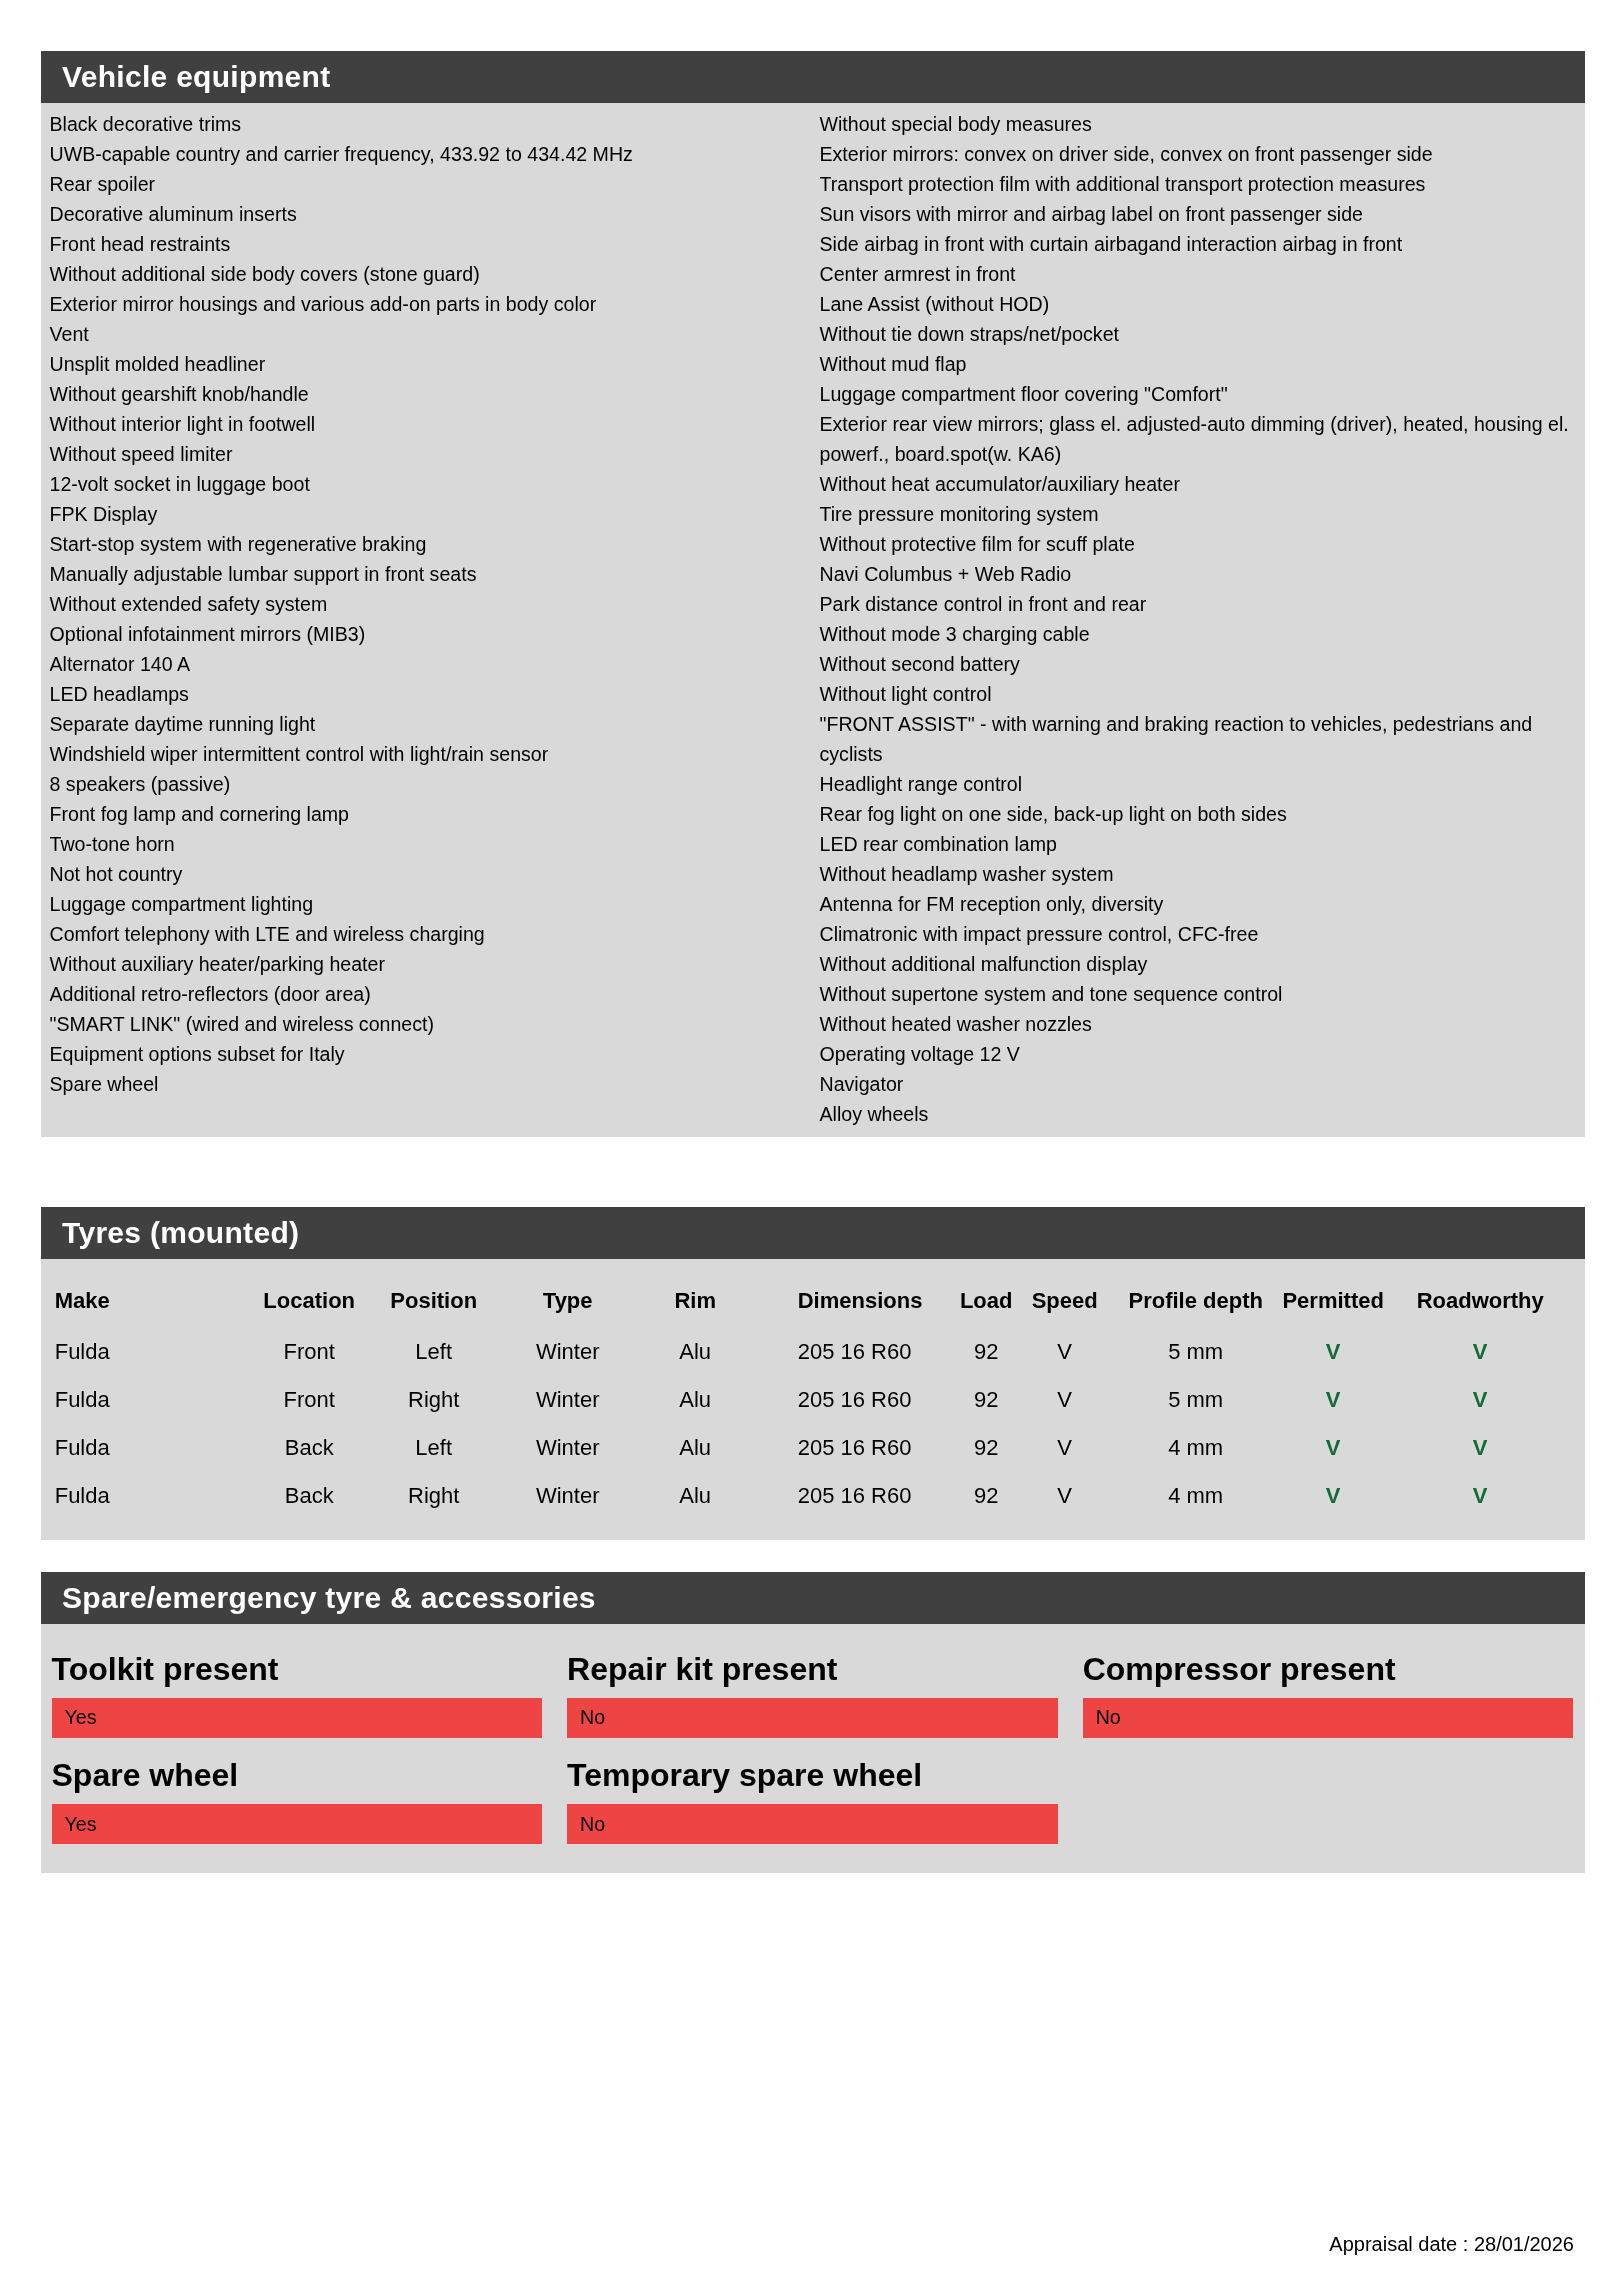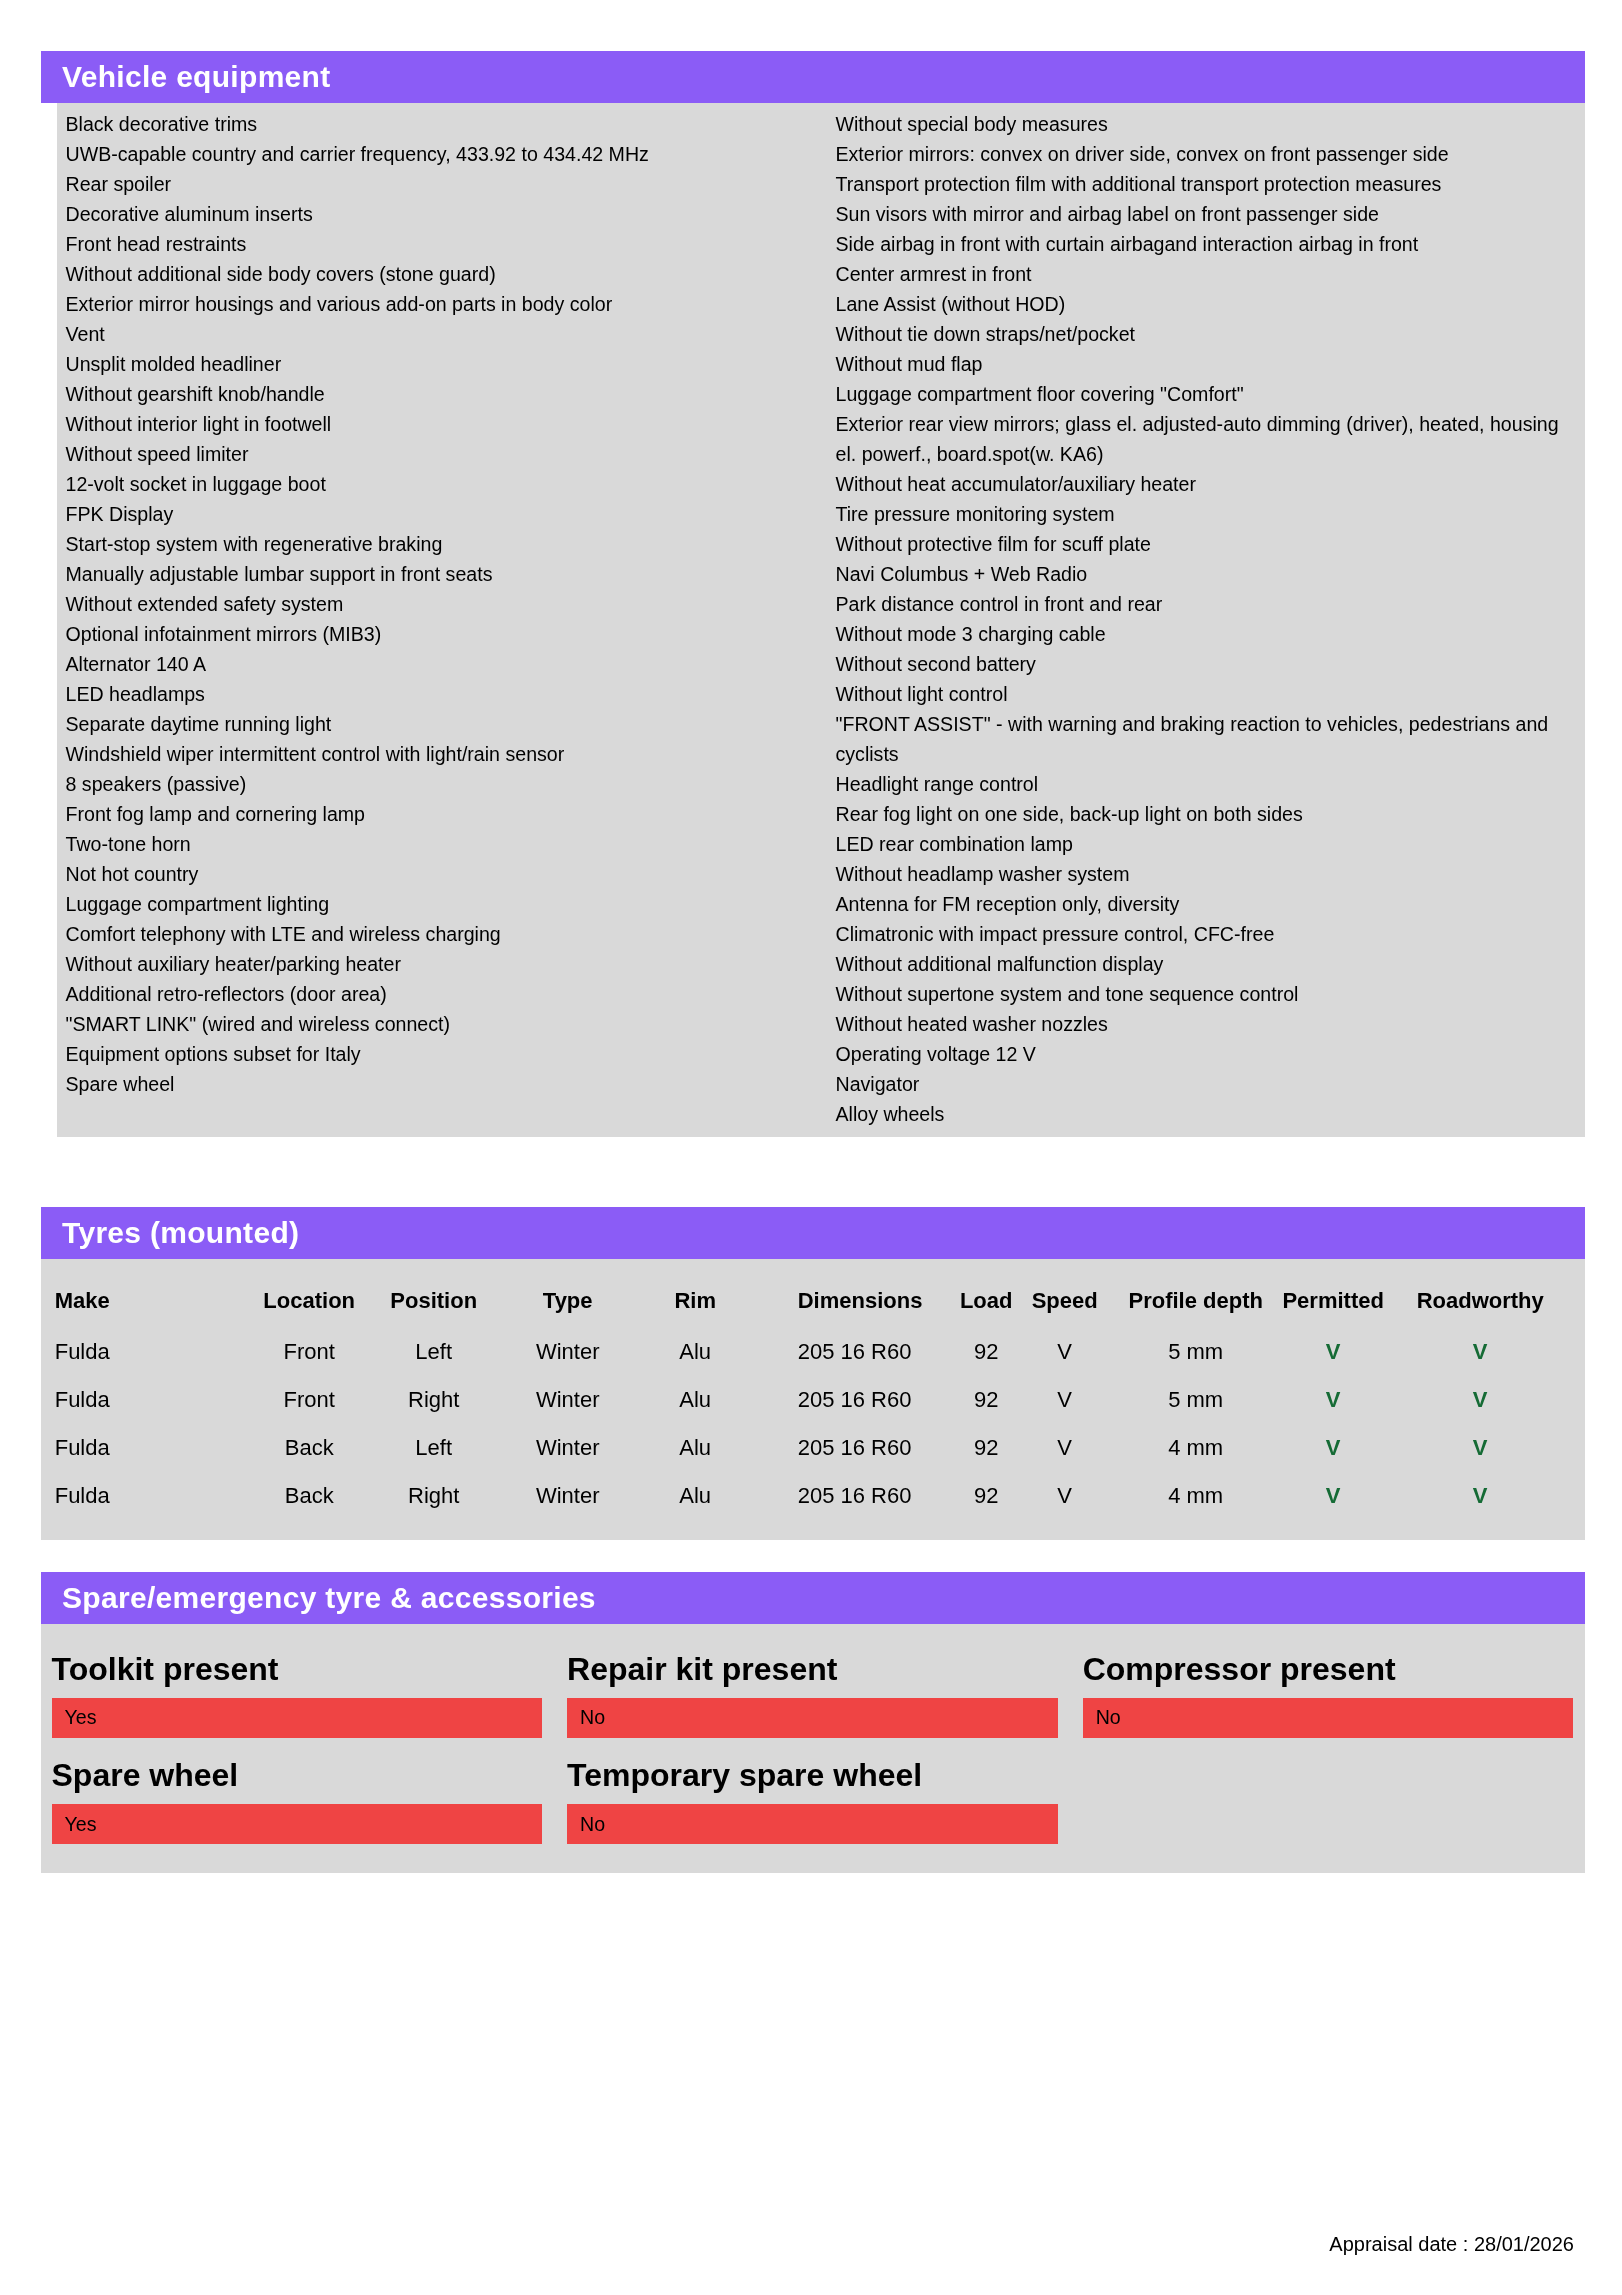--- a/index.html
+++ b/index.html
@@ -4,31 +4,31 @@
 <style>
   * { margin:0; padding:0; box-sizing:border-box; }
   html,body { background:#ffffff; }
   body {
     width:1623px; height:2295px; position:relative;
     font-family:"Liberation Sans", sans-serif;
     color:#000;
   }
   .section { width:1544px; margin-left:41px; }
   .section-header {
-    background:#8b5cf6; height:52px;
+    background:#404040; height:52px;
     display:flex; align-items:center; padding-left:21px;
   }
   .section-header .title {
     color:#ffffff; font-size:30px; font-weight:bold; letter-spacing:0.3px;
   }
   .section-body { background:#d9d9d9; }
 
   
   #equipment { margin-top:51px; }
-  #equipment .section-body { display:flex; padding:5.9px 0 7.9px 0;margin-left:16px; }
+  #equipment .section-body { display:flex; padding:5.9px 0 7.9px 0; }
   .eq-col { font-size:19.6px; line-height:30px; }
   .eq-col-left  { width:770px; padding-left:8.5px; }
   .eq-col-right { flex:1; padding-left:8.5px; padding-right:10.5px; }
 
   
   #tyres { margin-top:70px; }
   #tyres .section-body { padding:17px 13.7px 19.6px 13.7px; }
   table { border-collapse:collapse; table-layout:fixed; width:1517px; }
   th, td { font-size:22px; text-align:center; white-space:nowrap; overflow:hidden; }
   th { font-weight:bold; padding:11.8px 0 14.4px 0; }

